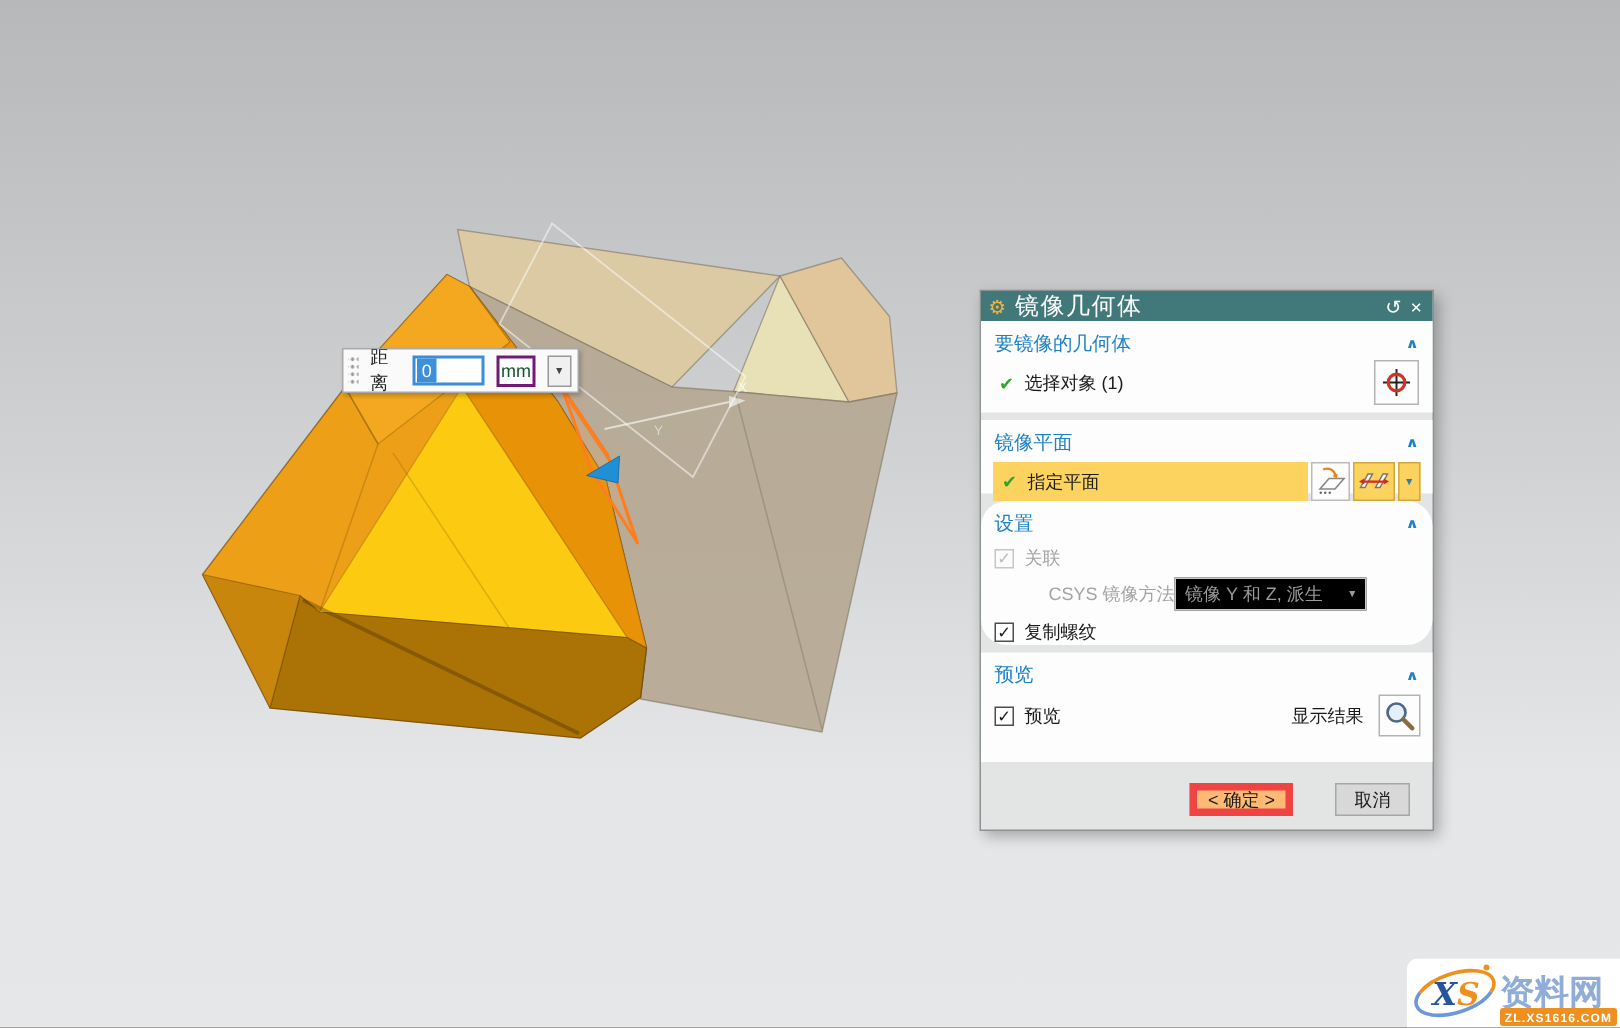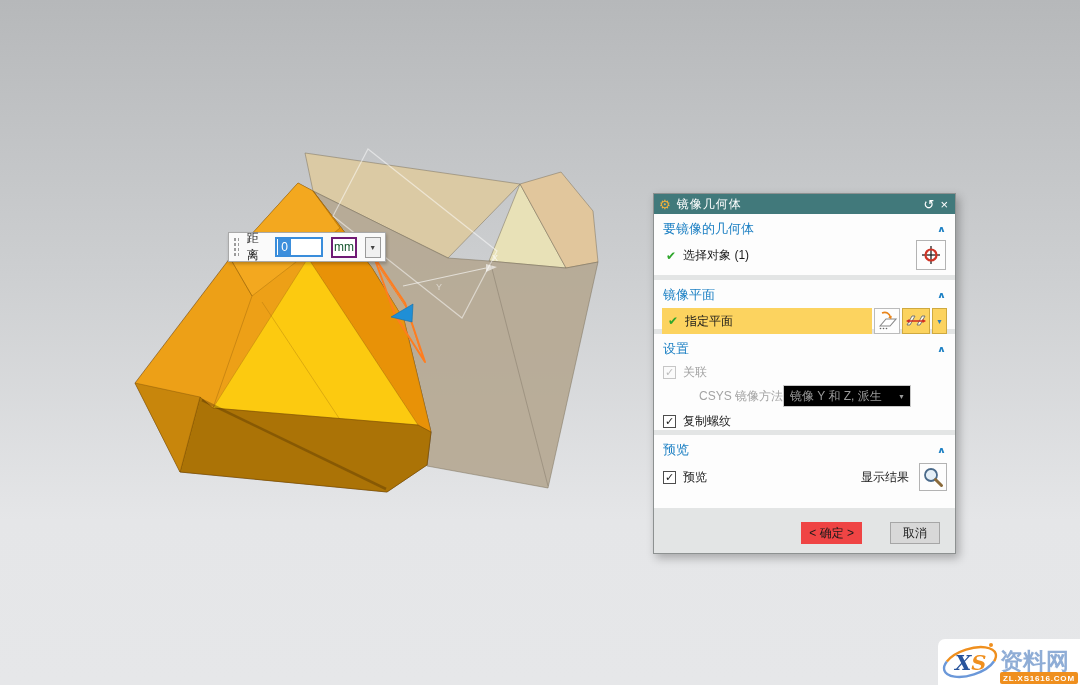--- a/index.html
+++ b/index.html
@@ -28,57 +28,57 @@
     display:flex;align-items:center;justify-content:center;color:#14532d;}
   .dist-arrow{width:19px;height:21px;box-sizing:border-box;border:1px solid #9a9a9a;background:#f0f0f0;
     display:flex;align-items:center;justify-content:center;color:#444;font-size:7px;}
 
   
   .dlg{position:absolute;left:653px;top:193px;width:303px;box-sizing:border-box;
     border:1px solid #8d9191;background:#e3e5e5;box-shadow:3px 4px 9px rgba(0,0,0,.28);}
   .dlg-title{height:20px;background:#41797b;color:#fff;display:flex;align-items:center;
     padding:0 7px 0 5px;gap:6px;}
   .gear{color:#f2b23c;font-size:13px;line-height:13px;}
-  .dlg-title-text{flex:1;font-size:12px;letter-spacing:1px;}
+  .dlg-title-text{flex:1;font-size:16px;letter-spacing:1px;}
   .tbtn{color:#fff;font-size:13px;line-height:13px;cursor:default;}
   .card{background:#fdfdfd;margin-bottom:5px;padding:2px 8px 0;box-sizing:border-box;position:relative;}
   .sec-h{display:flex;justify-content:space-between;align-items:center;color:#1e81c4;
     font-size:13px;padding:4px 1px 2px;}
   .chev{color:#1e81c4;font-weight:bold;font-size:11px;transform:scaleY(.8);}
   .grn{color:#2ea62b;font-size:12px;}
   .c1{height:61px;}
   .row-sel{display:flex;align-items:center;gap:7px;margin-top:7px;padding-left:4px;}
   .sq-btn{position:absolute;right:9px;top:26px;width:30px;height:30px;box-sizing:border-box;
     border:1px solid #b3b3b3;background:#fdfdfd;display:flex;align-items:center;justify-content:center;}
   .c2{height:49px;}
   .plane-row{display:flex;gap:2px;margin-top:2px;height:26px;}
   .yellow{flex:1;display:flex;align-items:center;gap:7px;background:#fcd35f;padding-left:6px;}
   .pbtn{width:26px;height:26px;box-sizing:border-box;border:1px solid #bbb;background:#fdfdfd;
     display:flex;align-items:center;justify-content:center;}
   .pbtn.sel{width:28px;background:#fcd35f;border-color:#cfa93f;}
   .parrow{width:15px;height:26px;box-sizing:border-box;background:#fcd35f;border:1px solid #cfa93f;
     display:flex;align-items:center;justify-content:center;color:#2c7dbb;font-size:7px;}
-  .c3{height:96px;}
+  .c3{height:96px;border-radius:17px;}
   .row-assoc{display:flex;gap:7px;align-items:center;height:19px;margin-top:3px;color:#a3a3a3;padding-left:1px;}
   .cb{width:13px;height:13px;box-sizing:border-box;border:1px solid #4d4d4d;background:#fff;
     display:flex;align-items:center;justify-content:center;font-size:11px;font-weight:bold;color:#1a1a1a;flex:0 0 13px;}
   .cb.dis{border-color:#c6c6c6;color:#bcbcbc;background:#fbfbfb;}
   .row-csys{display:flex;align-items:center;justify-content:center;height:26px;color:#a3a3a3;margin-top:1px;padding-left:1px;}
   .select{width:128px;height:22px;box-sizing:border-box;border:1px solid #c8c8c8;background:#000000;
     display:flex;align-items:center;justify-content:space-between;padding:0 5px 0 6px;color:#9a9a9a;}
   .select .ar{font-size:7px;color:#9a9a9a;}
   .row-thread{display:flex;gap:7px;align-items:center;height:20px;margin-top:2px;color:#1a1a1a;padding-left:1px;}
   .c4{height:73px;}
   .row-prev{display:flex;align-items:center;height:30px;margin-top:1px;padding-left:1px;gap:7px;}
   .spacer{flex:1;}
   .mag-btn{width:28px;height:28px;box-sizing:border-box;border:1px solid #b3b3b3;background:#fdfdfd;
     display:flex;align-items:center;justify-content:center;margin-left:3px;}
   .dlg-footer{height:40px;display:flex;justify-content:flex-end;align-items:center;gap:8px;padding-right:15px;}
   .btn{font-size:12px;height:22px;display:flex;align-items:center;box-sizing:border-box;cursor:default;}
-  .btn-ok{background:#ef4444;border:1px solid #ef4444;padding:0 7px;margin-left:24px;}
+  .btn-ok{background:#fdba74;border:5px solid #ef4444;padding:0 7px;margin-left:24px;}
   .btn-cancel{background:#d8d8d8;border:1px solid #a6a6a6;padding:0 12px;margin-left:20px;}
 
   
   .wm{position:absolute;left:938px;top:639px;}
 </style>
 </head>
 <body>
 
 <div class="stage">
 

